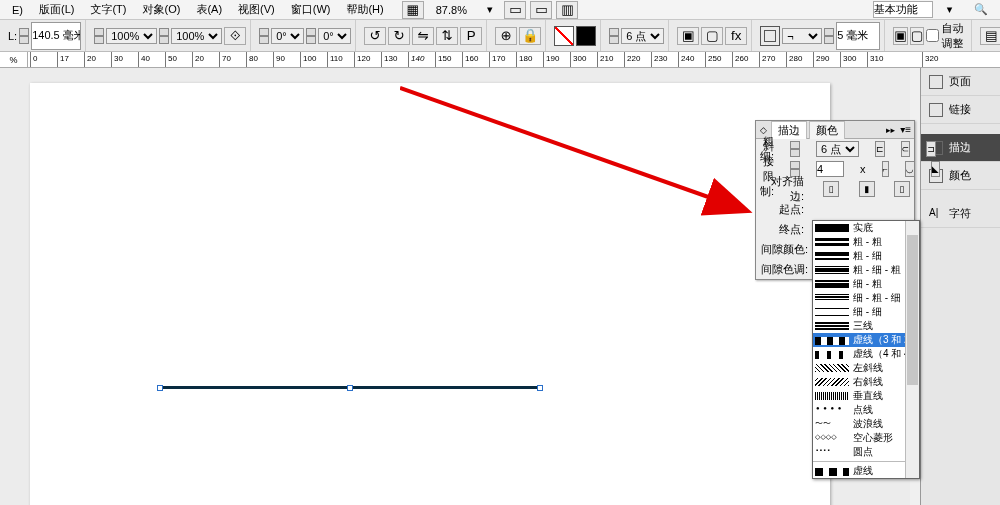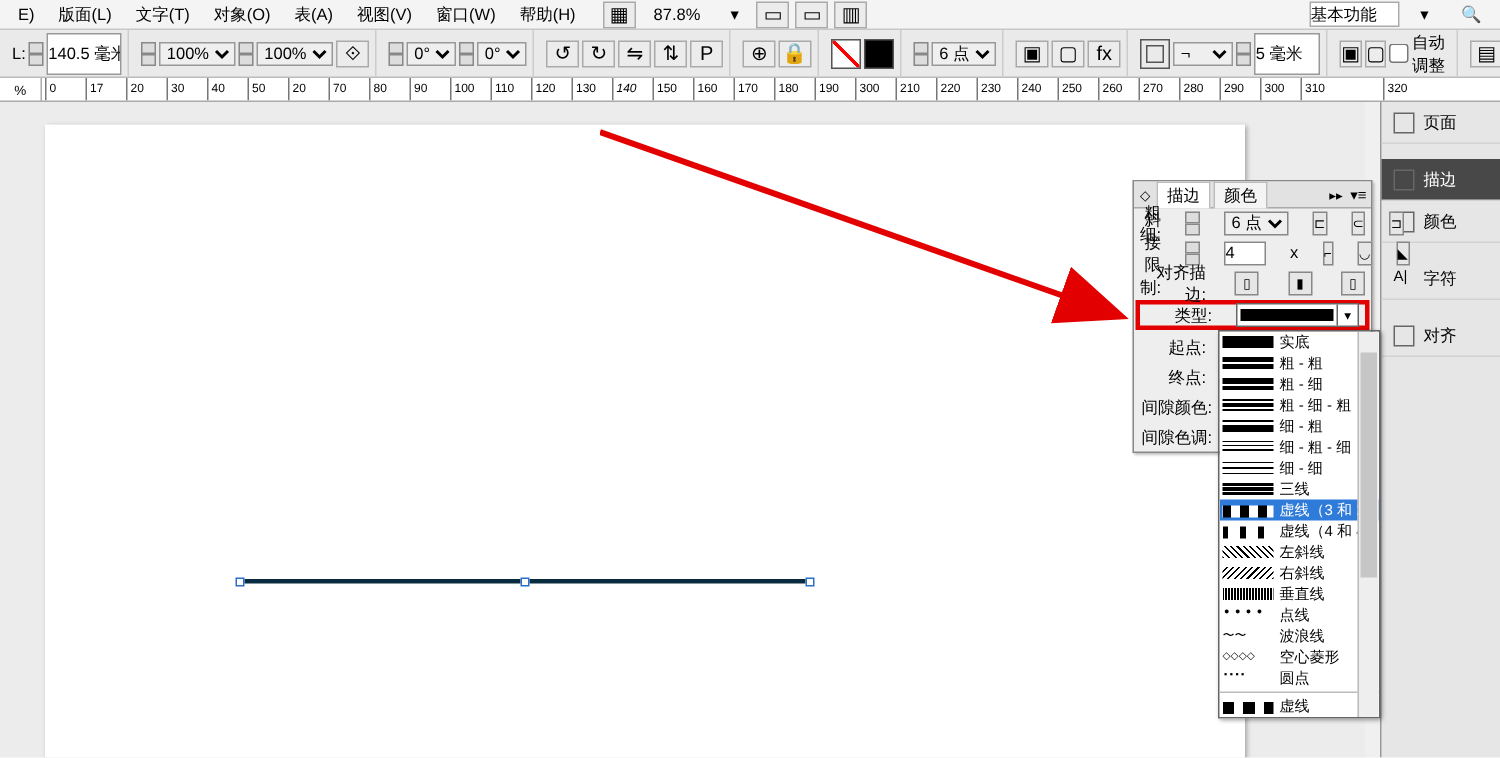--- a/index.html
+++ b/index.html
@@ -353,27 +353,20 @@
     <div class="sm-btn">⌐</div>
     <div class="sm-btn">◡</div>
     <div class="sm-btn">◣</div>
   </div>
   <div class="row">
     <div class="lbl">对齐描边:</div>
     <div class="sm-btn">▯</div>
     <div class="sm-btn">▮</div>
     <div class="sm-btn">▯</div>
   </div>
-  <div class="row type-row">
-    <div class="lbl">类型:</div>
-    <div class="combo">
-      <div class="sw"></div>
-        <div class="arr"></div>
-    </div>
-  </div>
   <div class="row">
     <div class="lbl">起点:</div>
   </div>
   <div class="row">
     <div class="lbl">终点:</div>
   </div>
   <div class="row">
     <div class="lbl" style="width:48px">间隙颜色:</div>
   </div>
   <div class="row">
@@ -458,32 +451,32 @@
     <div class="dd-scroll">
       <div class="thumb"></div>
     </div>
   </div>
 
 <div class="right-dock" id="dock">
     <div class="d-item">
       <span class="ic"></span>
       <span>页面</span>
     </div>
+    <div class="d-item">
+      <span class="ic"></span>
+      <span>链接</span>
+    </div>
     <div class="d-sep"></div>
     <div class="d-item active">
       <span class="ic"></span>
       <span>描边</span>
     </div>
     <div class="d-item">
       <span class="ic"></span>
       <span>颜色</span>
     </div>
     <div class="d-sep"></div>
     <div class="d-item">
       <span class="ic" style="border: none; font-size: 10px;">A|</span>
       <span>字符</span>
     </div>
     <div class="d-sep"></div>
-    <div class="d-item">
-      <span class="ic"></span>
-      <span>对齐</span>
-    </div>
   </div>
 
 </body></html>

